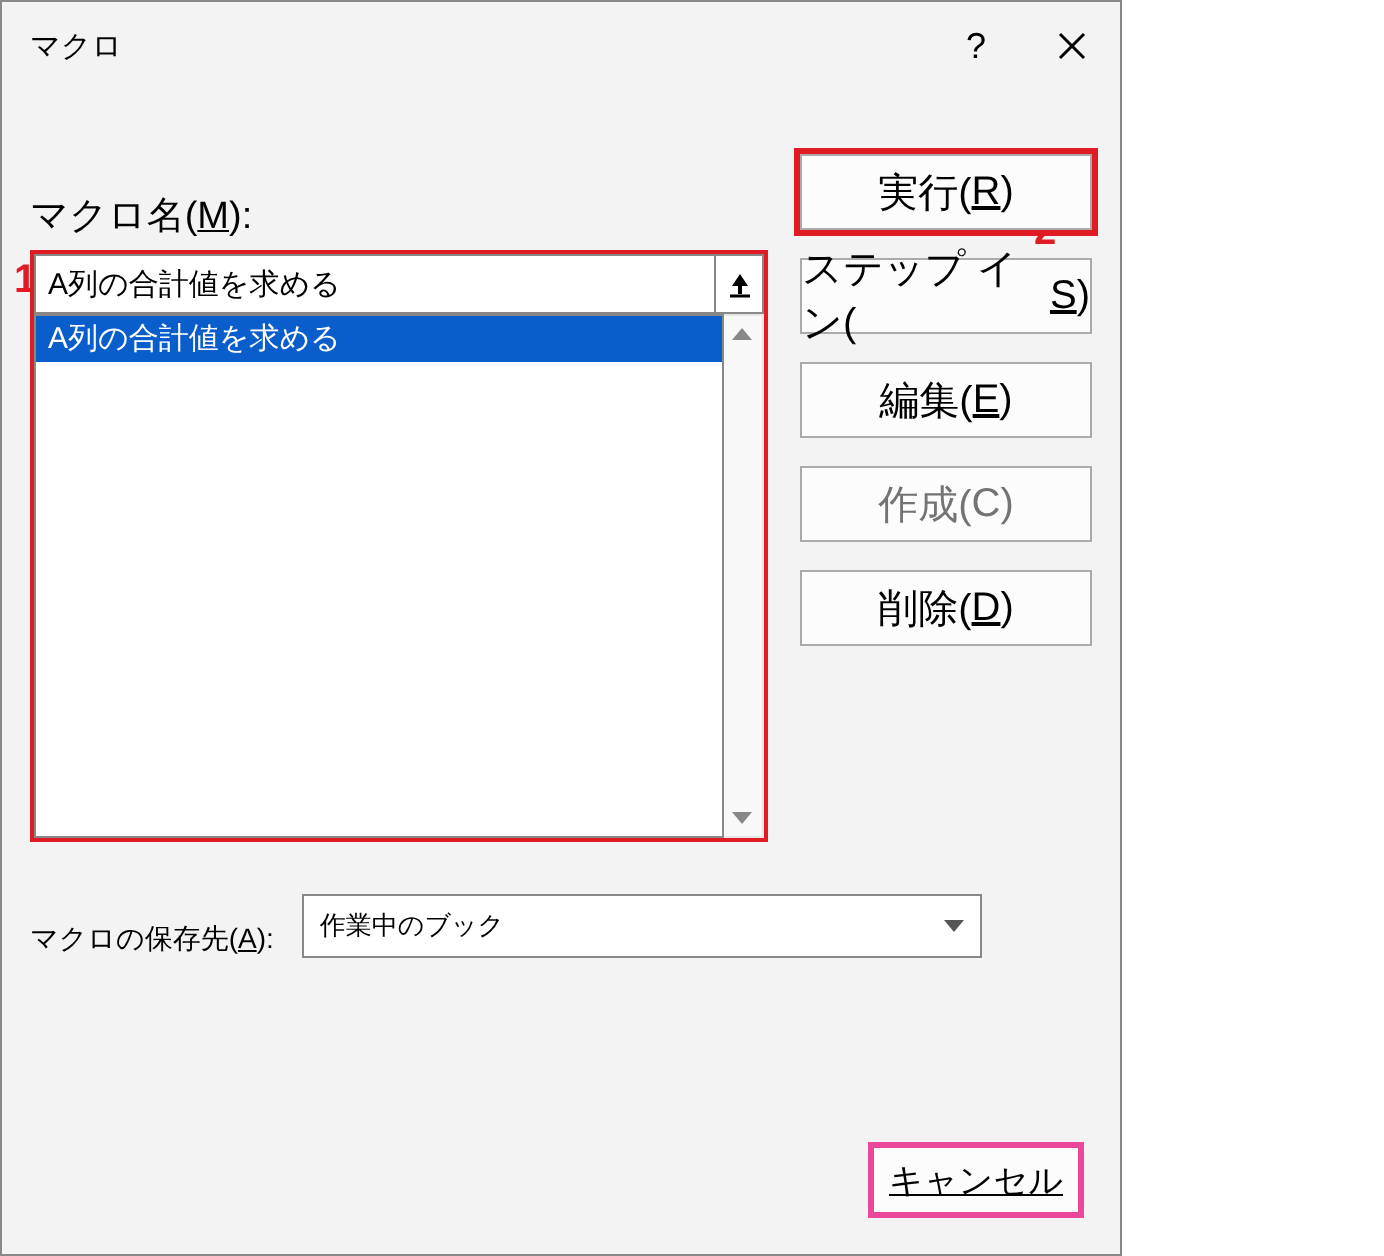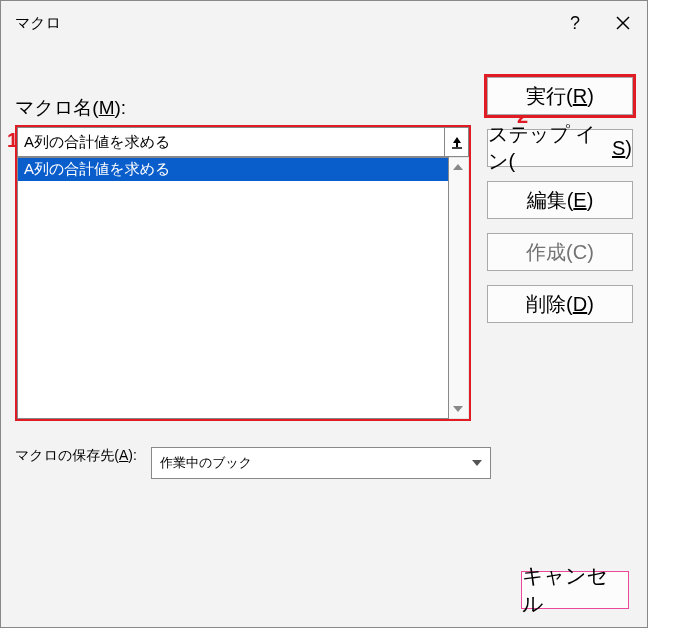--- a/index.html
+++ b/index.html
@@ -5,21 +5,21 @@
     * { box-sizing: border-box; margin: 0; padding: 0; }
     body {
       font-family: "Yu Gothic UI", "Meiryo", sans-serif;
       font-size: 14px;
       background: #fff;
       width: 692px;
       height: 628px;
       overflow: hidden;
     }
     .dialog {
-      width: 648px;
+      width: 561px;
       height: 628px;
       background: #f3f3f3;
       border: 1px solid #888;
       display: flex;
       flex-direction: column;
       position: relative;
     }
     .titlebar {
       height: 44px;
       display: flex;
@@ -164,21 +164,21 @@
       pointer-events: none;
       font-family: Arial, sans-serif;
     }
     .annot1 { left: 6px; top: 84px; }
     .annot2 { left: 516px; top: 60px; }
     .lower {
       margin-top: 26px;
     }
     .save-row {
       display: flex;
-      align-items: flex-start;
+      align-items: flex-end;
       gap: 14px;
       margin-bottom: 10px;
     }
     .save-label { font-size: 14px; }
     .save-select {
       flex: 0 0 340px;
       height: 32px;
       border: 1px solid #888;
       background: #fff;
       display: flex;
@@ -195,27 +195,28 @@
     }
     .desc-label { font-size: 14px; }
     .footer {
       position: absolute;
       bottom: 18px;
       right: 18px;
     }
     .cancel-btn {
       width: 108px;
       height: 38px;
-      border: 1px solid #ec4899;
+      border: 3px solid #ec4899;
       background: #fcfcfc;
-      font-size: 21px;
+      font-size: 17px;
       display: flex;
       align-items: center;
       justify-content: center;
       font-family: inherit;
+      text-decoration: underline;
     }
   </style>
 </head>
 <body>
 
 <div class="dialog">
   <div class="titlebar">
     <span class="titlebar-title">マクロ</span>
     <div class="titlebar-btn help-btn">
       <svg width="14" height="20" viewBox="0 0 14 20">

